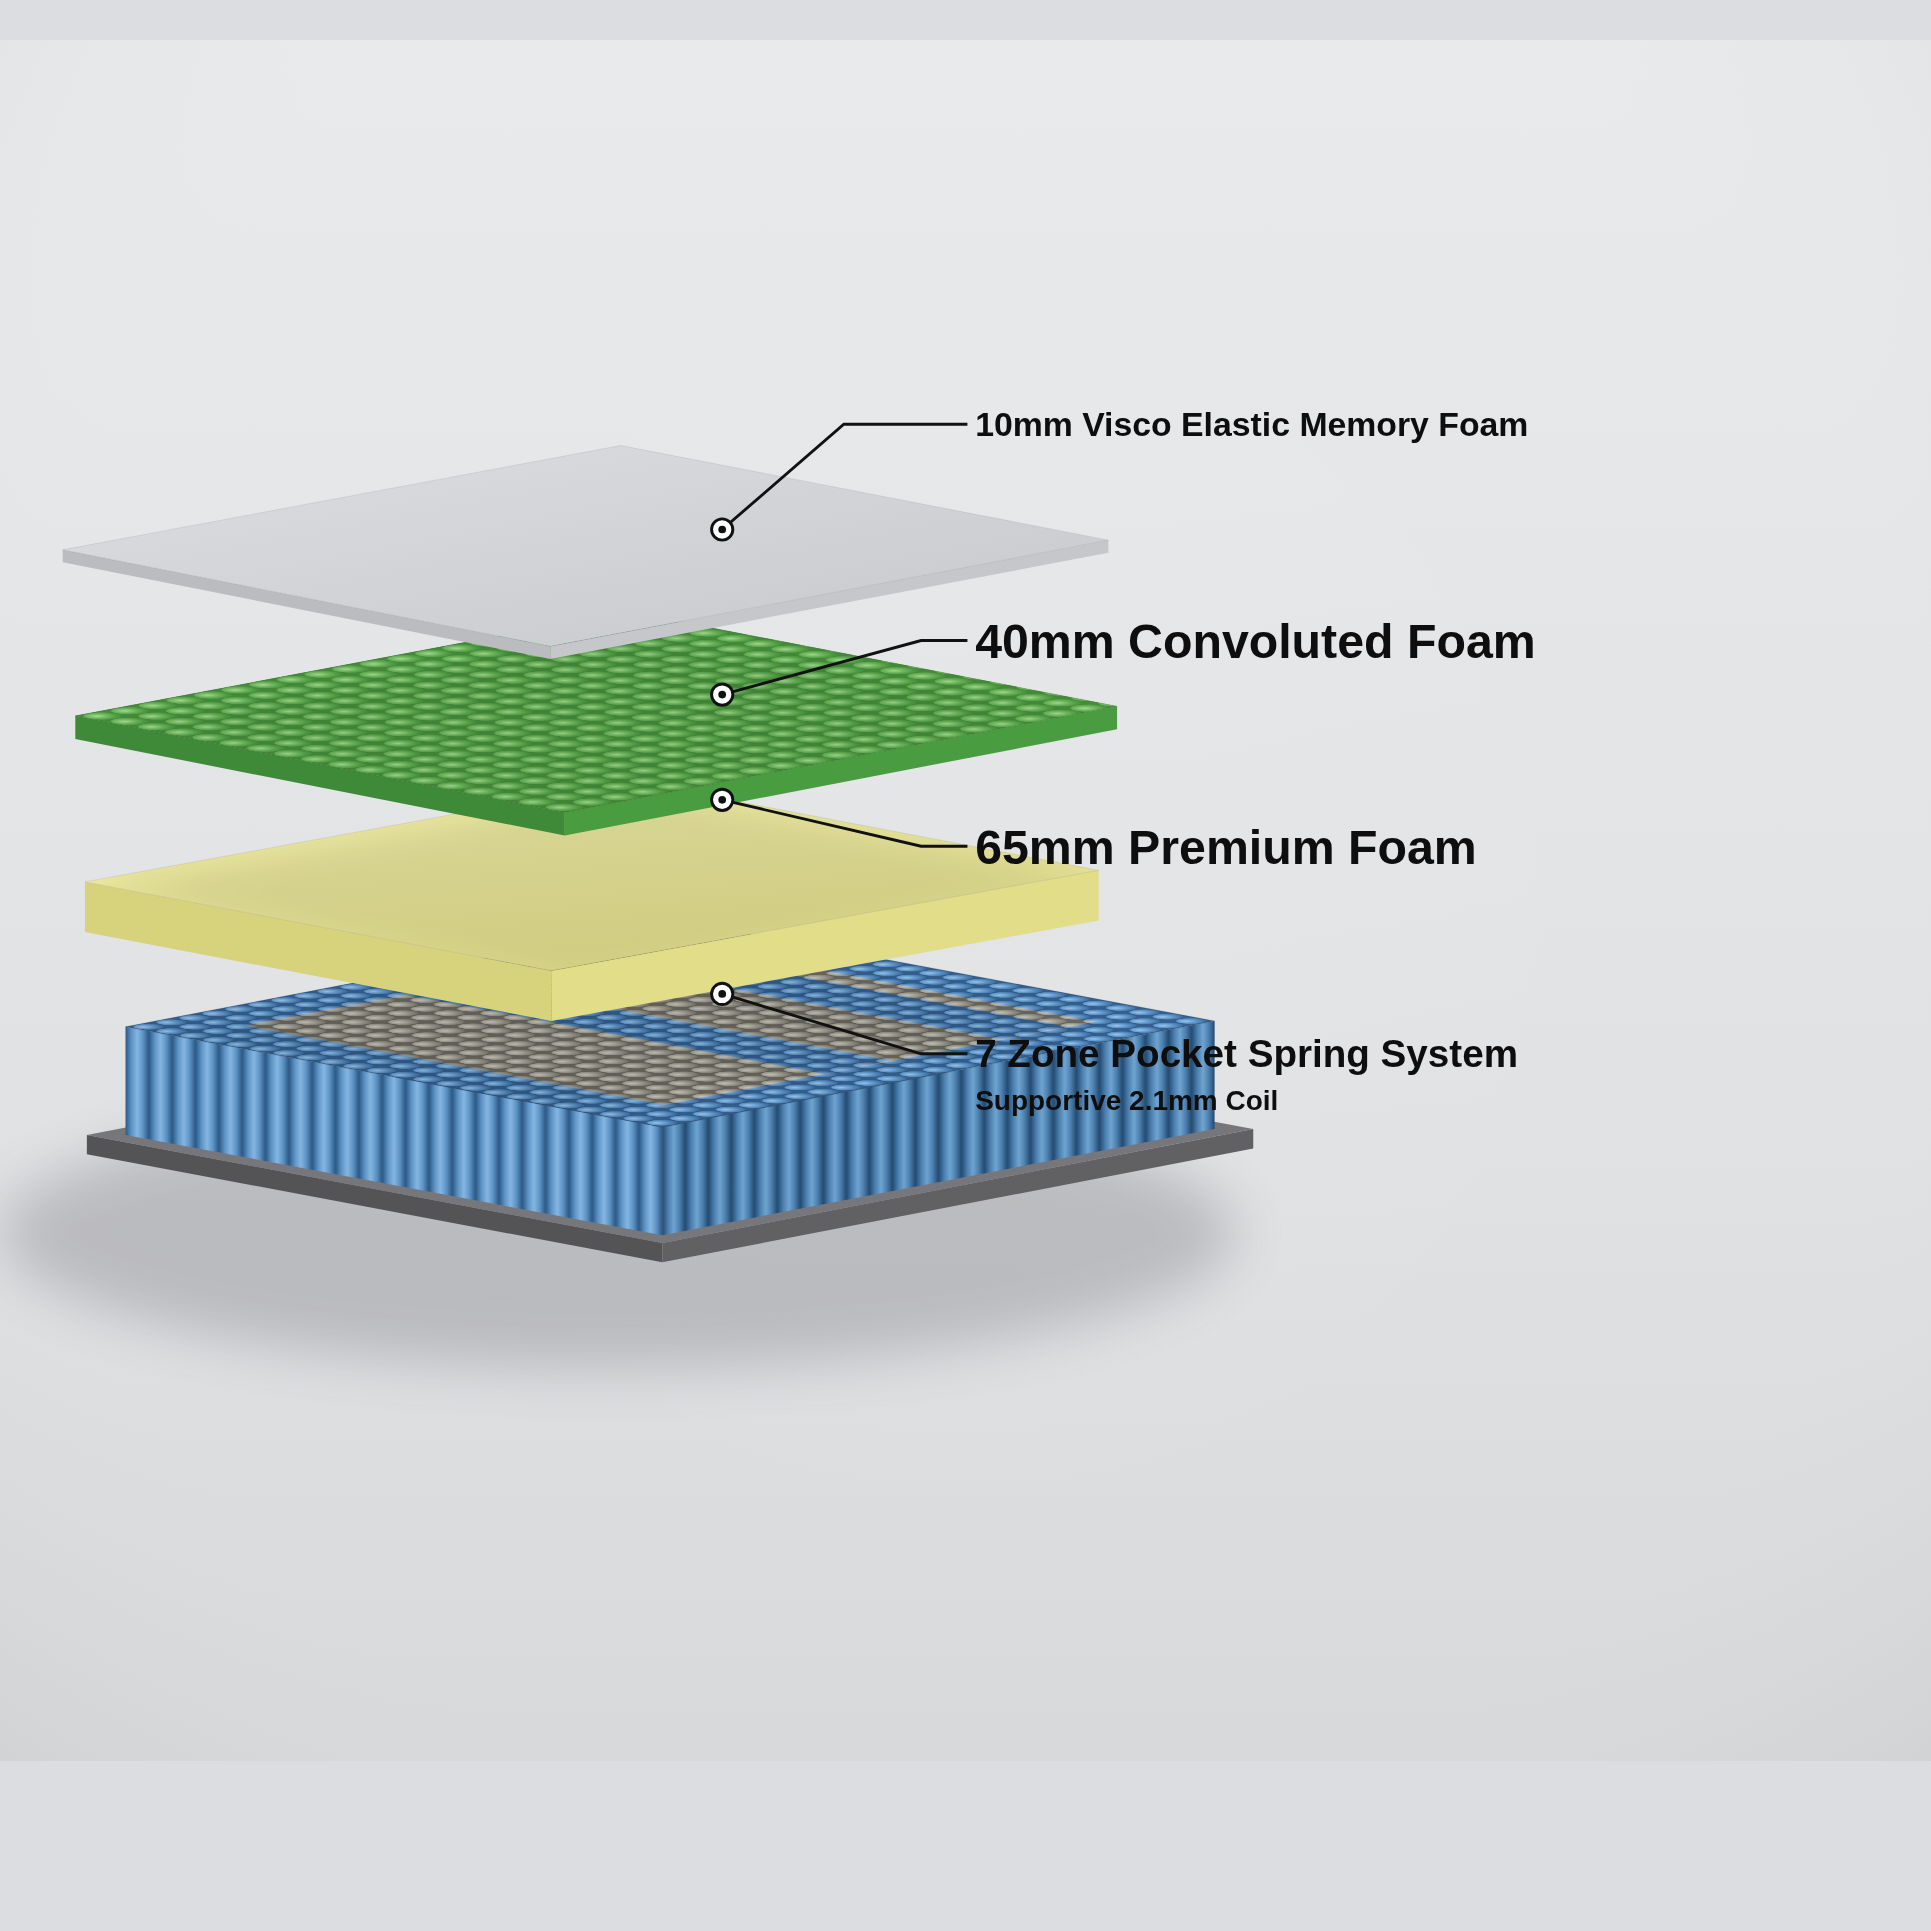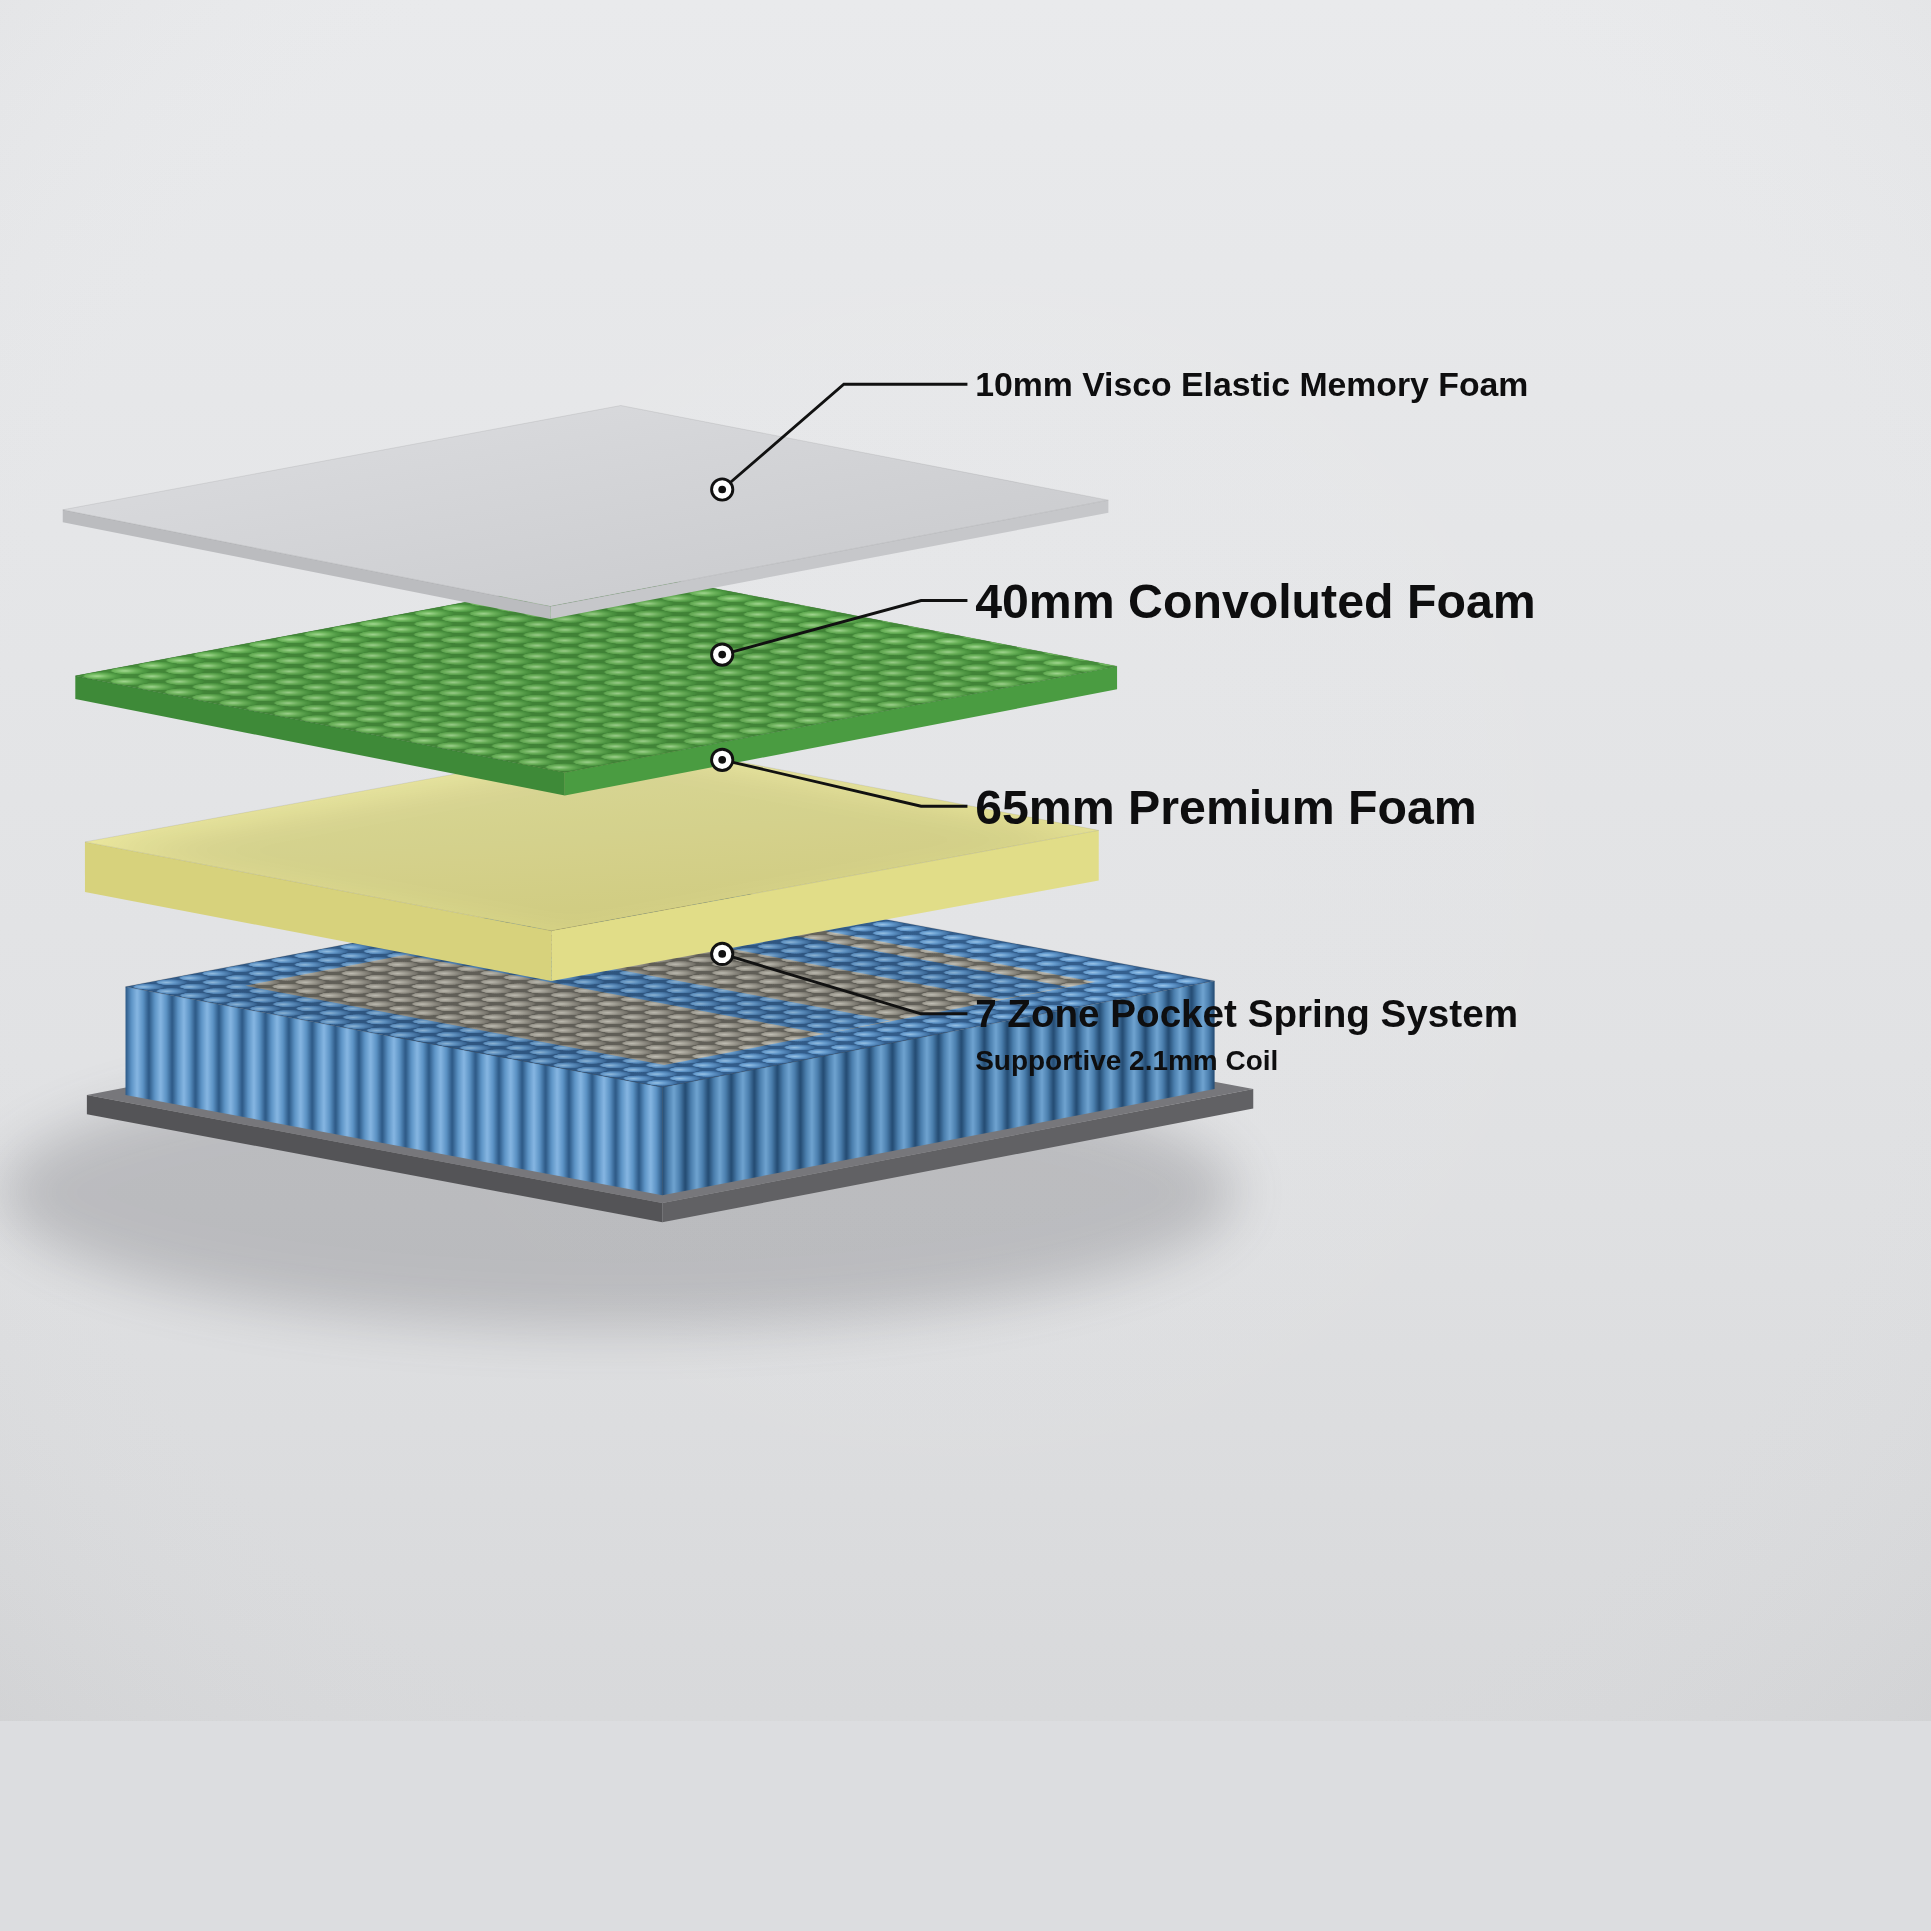--- a/index.html
+++ b/index.html
@@ -1,17 +1,17 @@
 <!DOCTYPE html>
 <html><head>
 <meta charset="utf-8">
 <style>
   html,body{margin:0;padding:0;background:#dcdde0;}
   .stage{position:relative;width:1931px;height:1721px;overflow:hidden;
-         font-family:"Liberation Sans",sans-serif;}
+         font-family:"Liberation Sans",sans-serif;margin-top:40px;}
   .stage svg{position:absolute;inset:0;display:block;}
   text{fill:#0e0e0f;}
 </style>
 </head>
 <body>
 
 <div class="stage">
 <svg width="1931" height="1931" viewBox="0 0 2000 2000" xmlns="http://www.w3.org/2000/svg">
   <defs>
     <linearGradient id="bgGrad" x1="0" y1="0" x2="0" y2="1">

